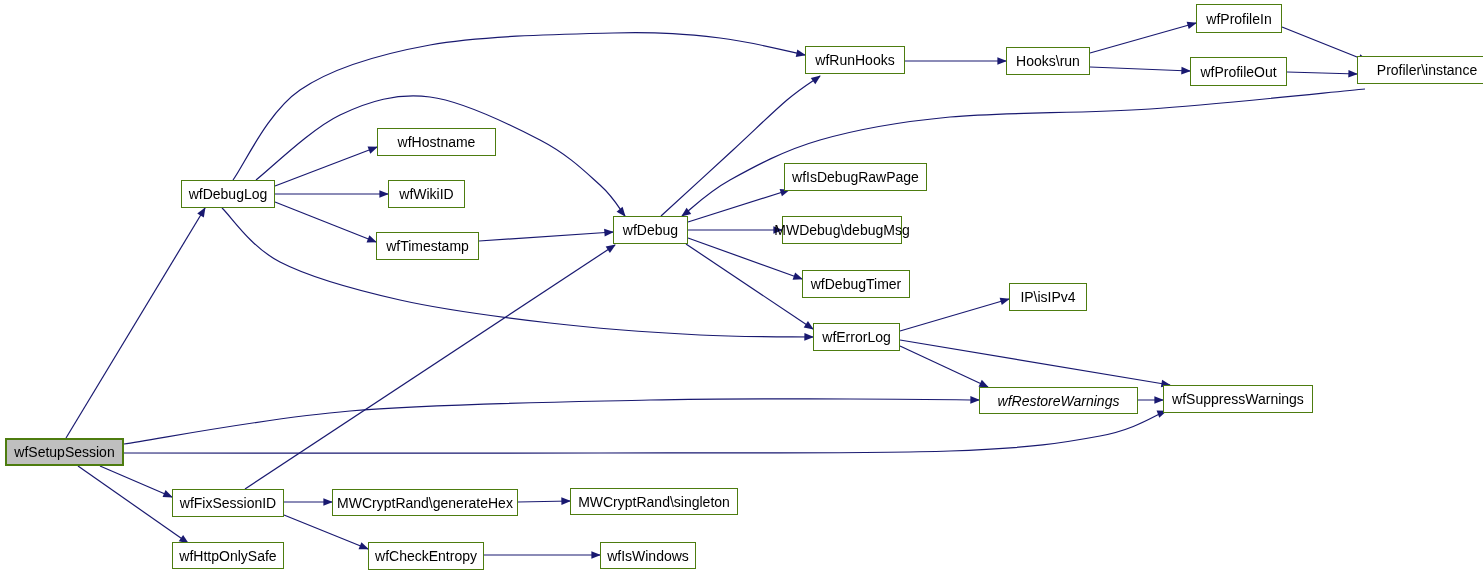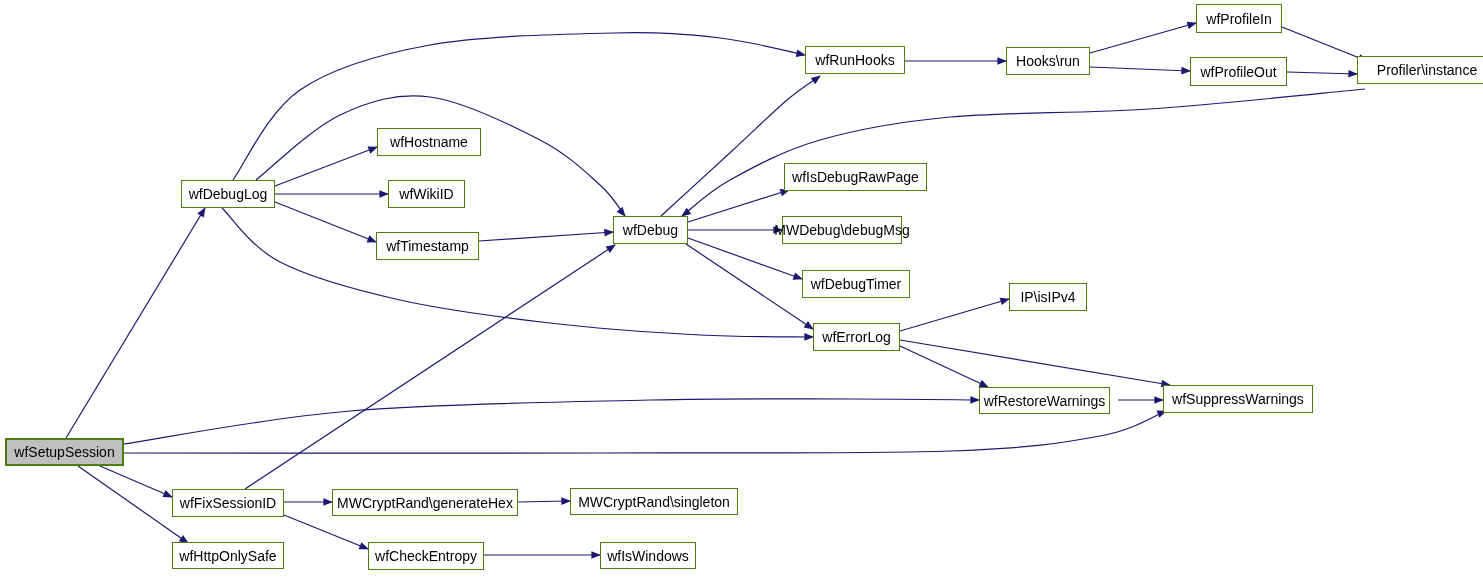--- a/index.html
+++ b/index.html
@@ -74,21 +74,21 @@
         <path d="M484,555 L600,555" class="edge" stroke="#191970" marker-end="url(#arrowhead)"></path>
       </g>
   </svg>
   <div id="node-layer">
       <div class="node highlight" style="left: 5px; top: 438px; width: 119px; height: 28px;">
         <span>wfSetupSession</span>
       </div>
       <div class="node" style="left: 181px; top: 180px; width: 94px; height: 28px;">
         <span>wfDebugLog</span>
       </div>
-      <div class="node" style="left: 377px; top: 128px; width: 104px; height: 28px;">
+      <div class="node" style="left: 377px; top: 128px; width: 119px; height: 28px;">
         <span>wfHostname</span>
       </div>
       <div class="node" style="left: 388px; top: 180px; width: 77px; height: 28px;">
         <span>wfWikiID</span>
       </div>
       <div class="node" style="left: 376px; top: 232px; width: 103px; height: 28px;">
         <span>wfTimestamp</span>
       </div>
       <div class="node" style="left: 805px; top: 46px; width: 100px; height: 28px;">
         <span>wfRunHooks</span>
@@ -116,21 +116,21 @@
       </div>
       <div class="node" style="left: 802px; top: 270px; width: 108px; height: 28px;">
         <span>wfDebugTimer</span>
       </div>
       <div class="node" style="left: 813px; top: 323px; width: 87px; height: 28px;">
         <span>wfErrorLog</span>
       </div>
       <div class="node" style="left: 1009px; top: 283px; width: 78px; height: 28px;">
         <span>IP\isIPv4</span>
       </div>
-      <div class="node" style="left: 979px; top: 387px; width: 131px; height: 27px;">
+      <div class="node" style="left: 979px; top: 387px; width: 159px; height: 27px; font-style: italic;">
         <span>wfRestoreWarnings</span>
       </div>
       <div class="node" style="left: 1163px; top: 385px; width: 150px; height: 28px;">
         <span>wfSuppressWarnings</span>
       </div>
       <div class="node" style="left: 172px; top: 489px; width: 112px; height: 28px;">
         <span>wfFixSessionID</span>
       </div>
       <div class="node" style="left: 332px; top: 489px; width: 186px; height: 27px;">
         <span>MWCryptRand\generateHex</span>

